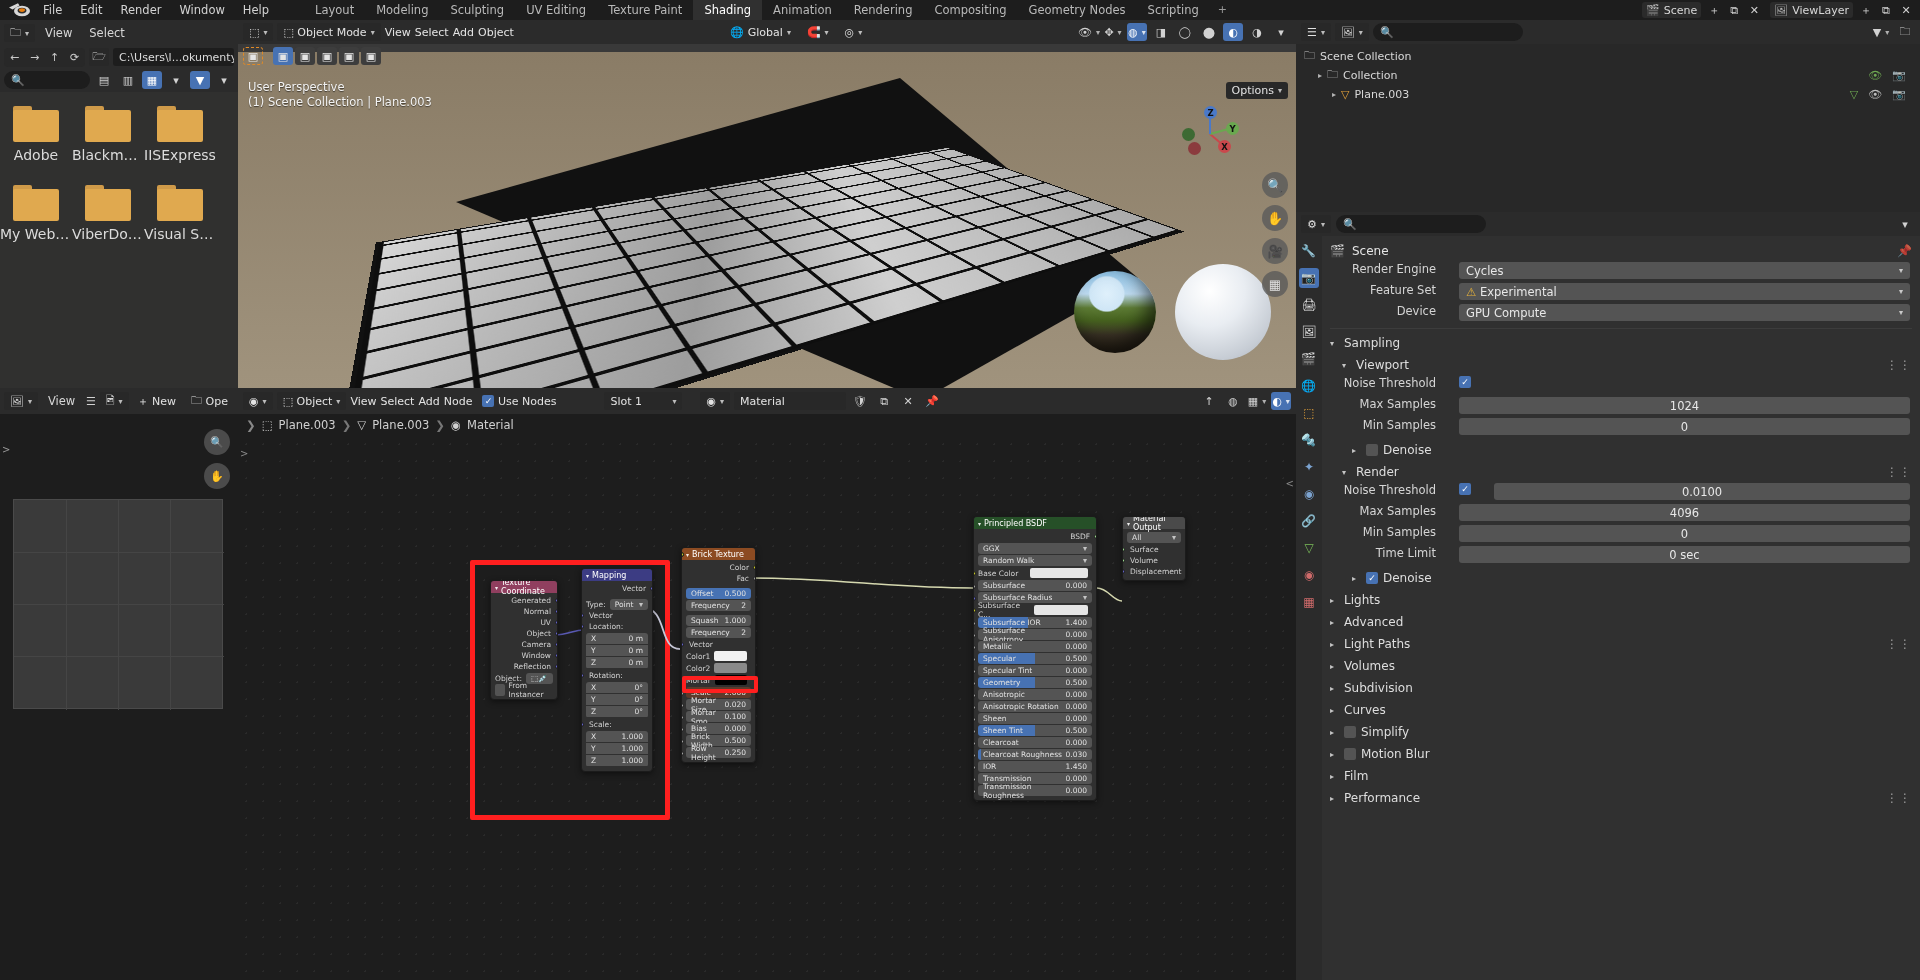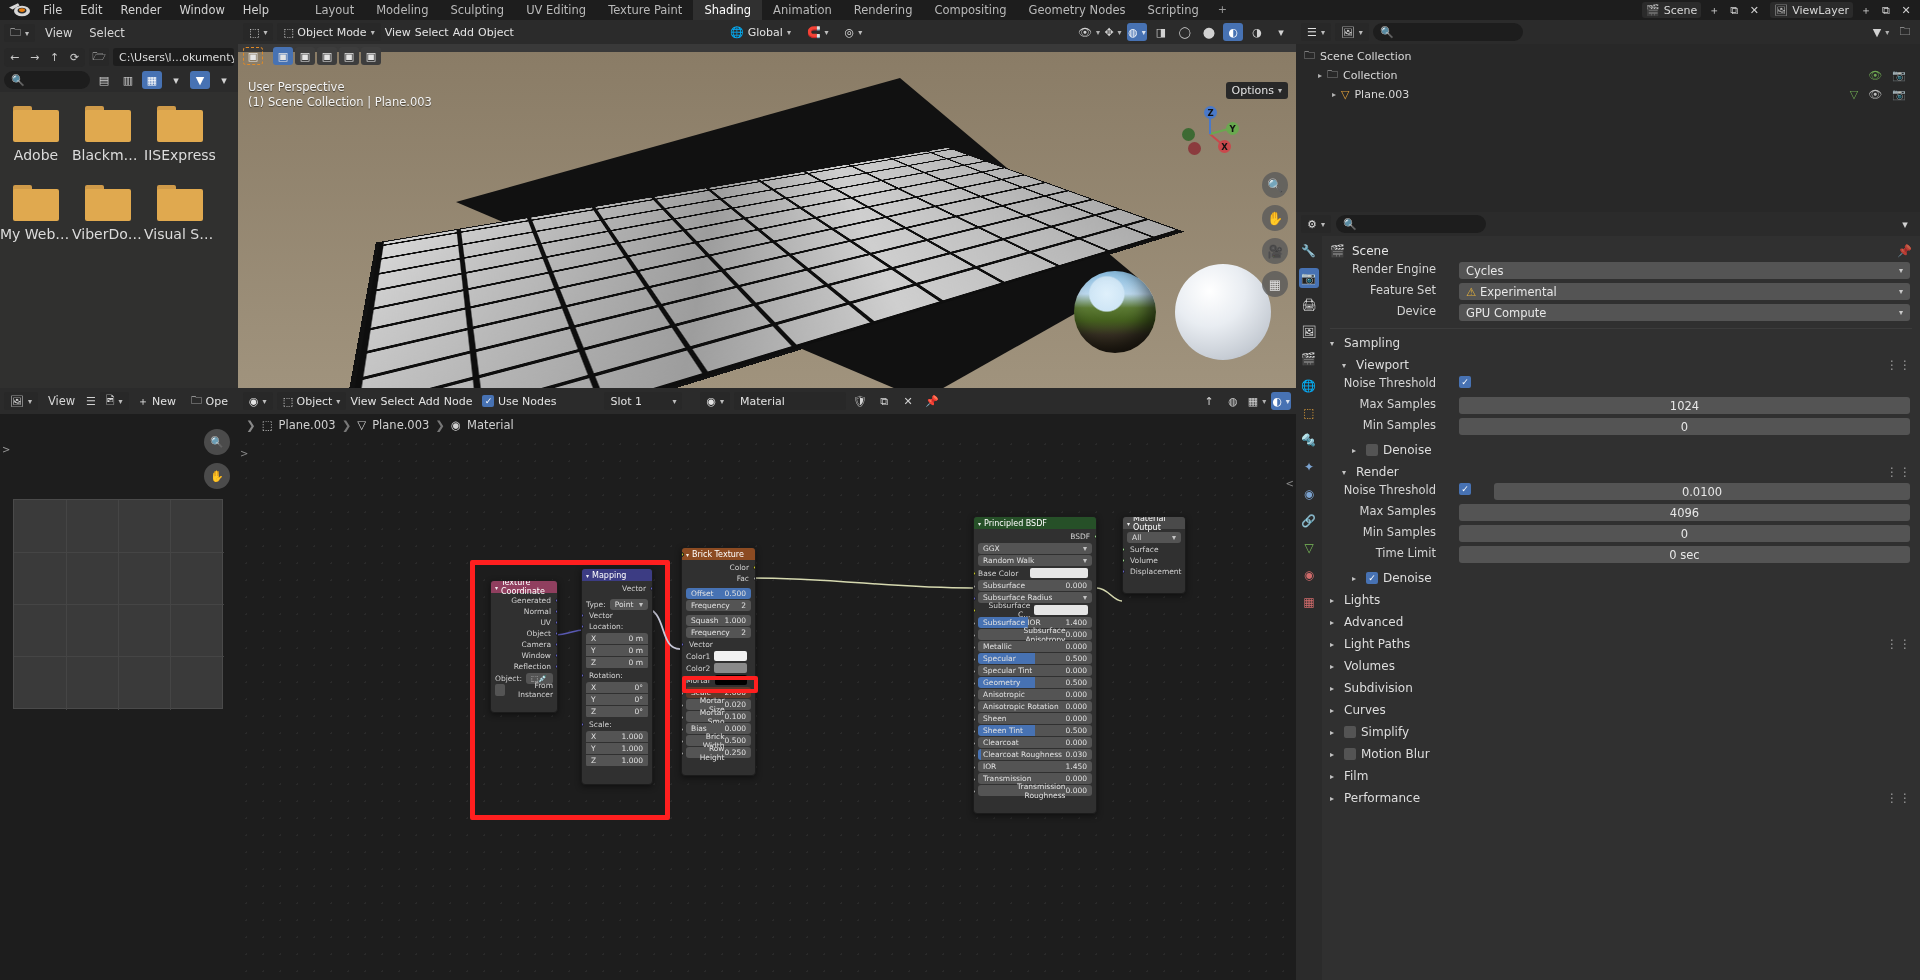--- a/index.html
+++ b/index.html
@@ -107,21 +107,21 @@
      background-size:17px 17px; overflow:hidden; }
   .sh-arrow { position:absolute; left:2px; top:12px; color:#8a8a8a; font-size:10px; }
   .sh-rarrow { position:absolute; right:2px; top:42px; color:#8a8a8a; font-size:10px; }
 
   
   .node { position:absolute; background:#303030; border:1px solid #1b1b1b; border-radius:4px;
      box-shadow:0 2px 6px #0007; overflow:hidden; }
   .nhead { height:12px; display:flex; align-items:center; padding:0 4px; color:#fff;
      font-size:8px; gap:3px; }
   .nhead .tri { font-size:6px; opacity:.9; }
-  .nbody { padding:2px 0 16px 0;text-align:right; }
+  .nbody { padding:2px 0 3px 0; }
   .srow { position:relative; height:11px; display:flex; align-items:center;
      justify-content:flex-end; padding-right:6px; font-size:7.5px; color:#d2d2d2; }
   .srow.left { justify-content:flex-start; padding-left:7px; }
   .sock { position:absolute; width:5px; height:5px; border-radius:50%; border:1px solid #1a1a1a; }
   .sock.out { right:-3px; }
   .sock.in { left:-3px; }
   .sock.vec { background:#6363c7; }
   .sock.col { background:#c7c729; }
   .sock.gray { background:#a1a1a1; }
   .sock.shader { background:#9bd88f; }

